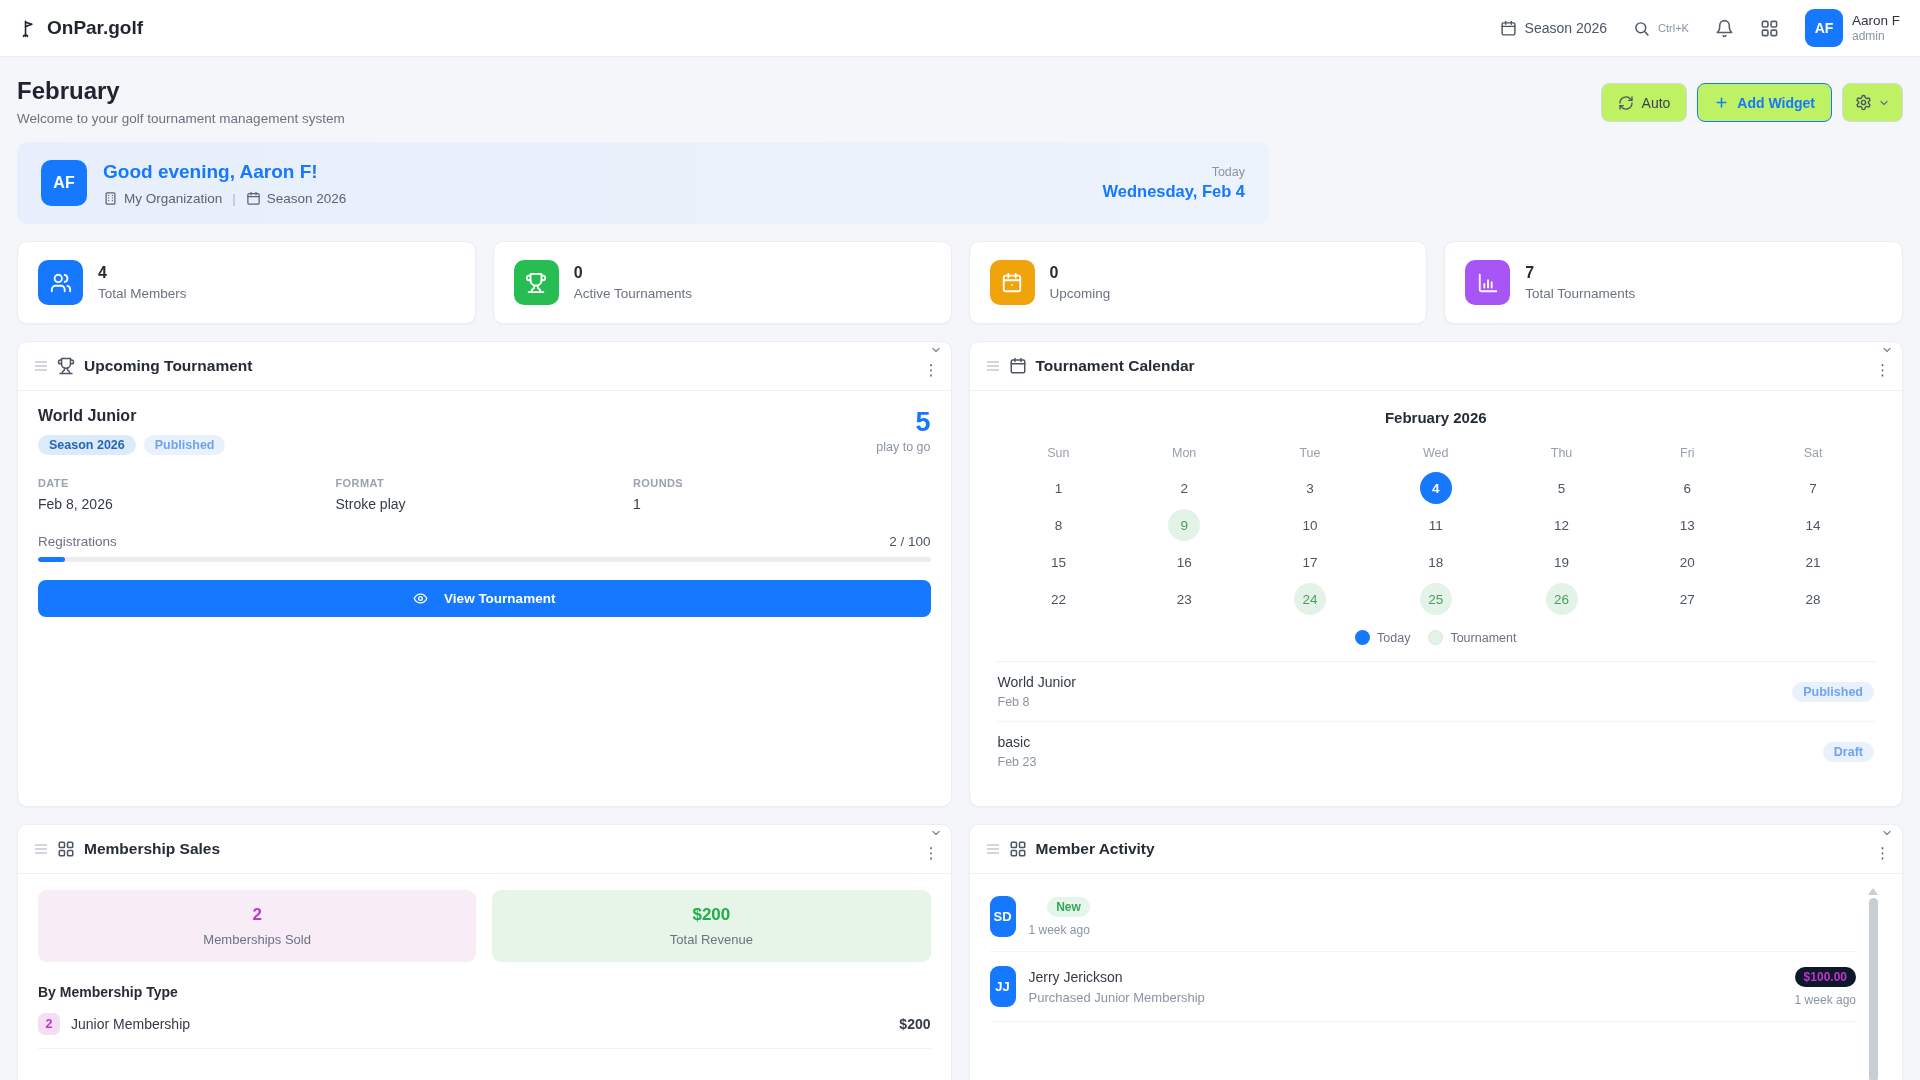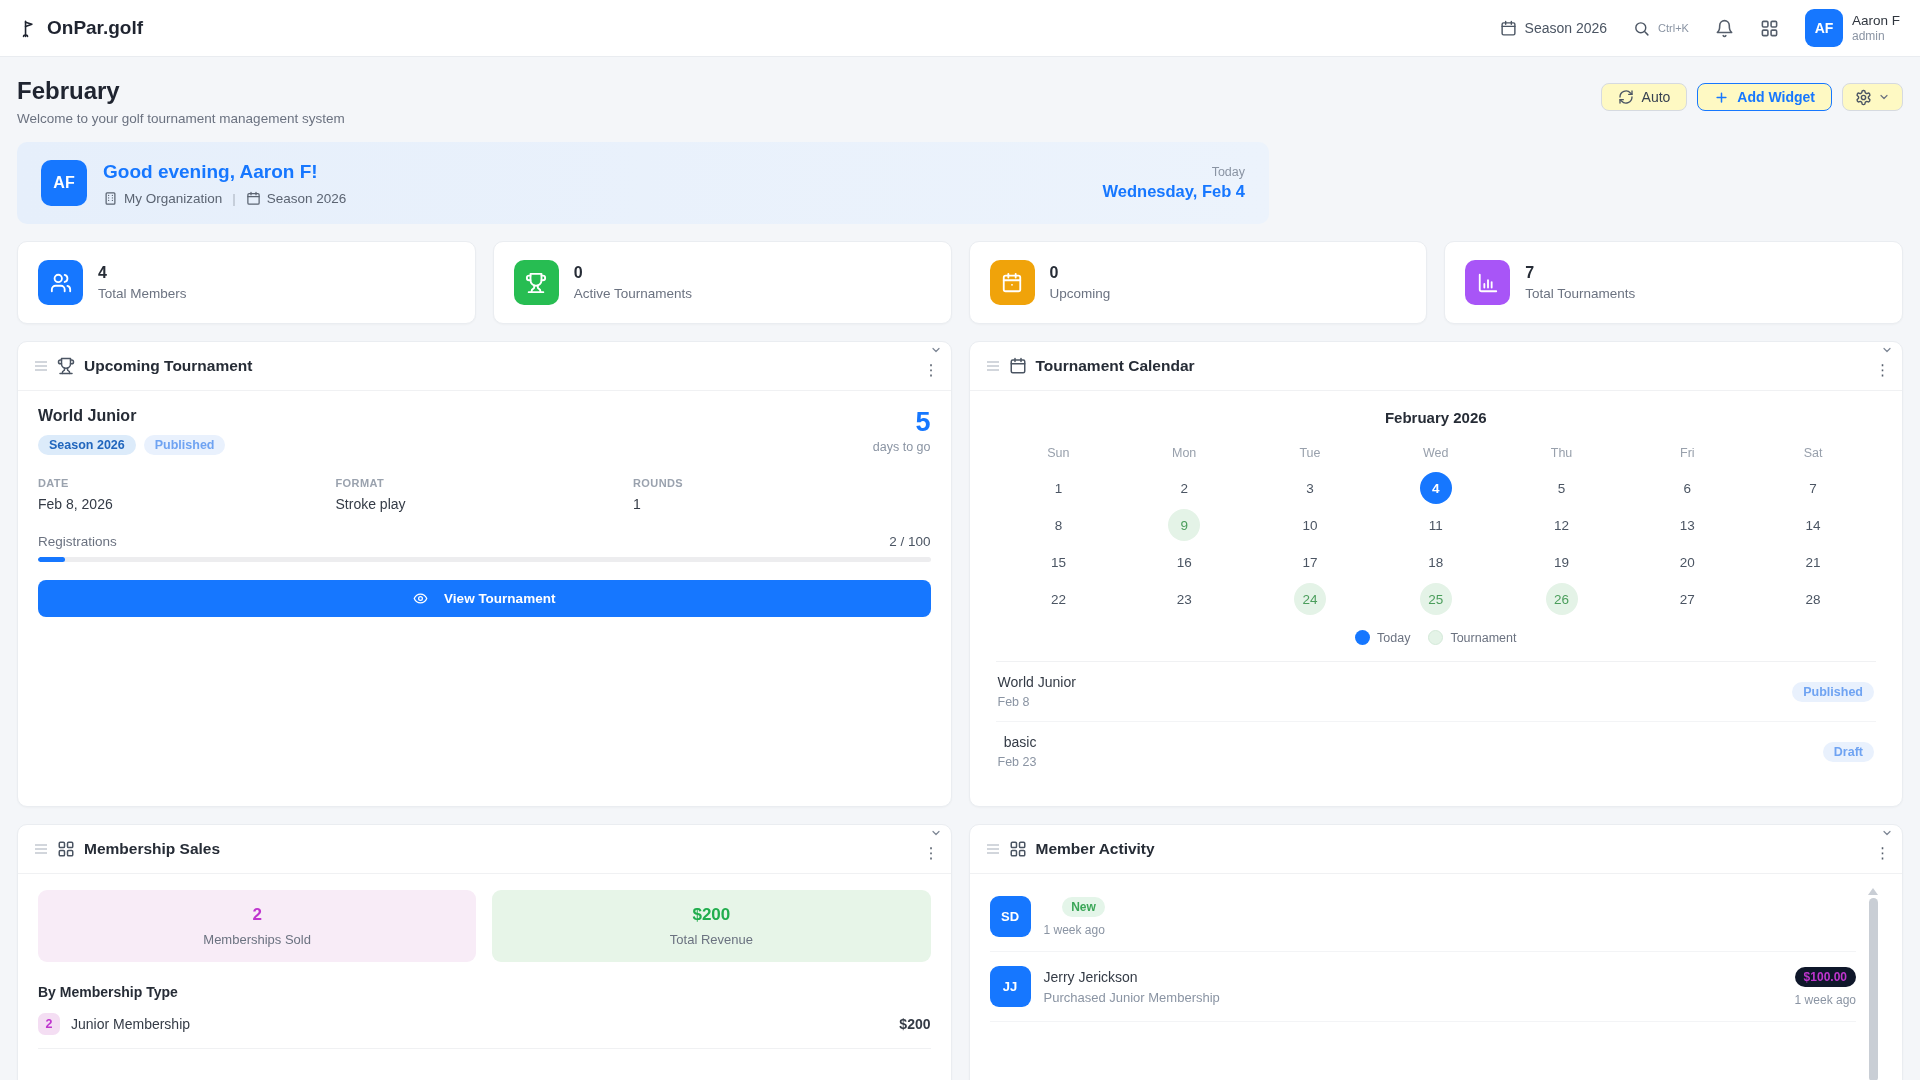--- a/index.html
+++ b/index.html
@@ -20,22 +20,22 @@
   .avatar.nav { width:38px; height:38px; font-size:14px; }
   .user-meta .name { font-size:13.5px; color:#30363f; line-height:1.2; }
   .user-meta .role { font-size:12px; color:#8a94a3; line-height:1.2; }
 
   
   .main { padding:0 17px; }
   .page-head { display:flex; justify-content:space-between; align-items:flex-start; padding:20px 0 16px; }
   .page-title { font-size:24px; font-weight:bold; color:#1f2430; }
   .page-sub { font-size:13.5px; color:#6b7280; margin-top:6px; }
   .head-actions { display:flex; gap:10px; margin-top:6px; }
-  .btn { display:flex; align-items:center; gap:8px; height:28px; padding:0 16px; border-radius:8px;
-    background:#fef9c3; border:1px solid #d6dae0; font-size:14px; color:#374151; cursor:pointer; }
+  .btn { display:flex; align-items:center; gap:8px; height:39px; padding:0 16px; border-radius:8px;
+    background:#bef264; border:1px solid #d6dae0; font-size:14px; color:#374151; cursor:pointer; }
   .btn.primary-outline { border:1px solid #1677ff; color:#1677ff; font-weight:bold; }
   .btn.icon-only { padding:0 12px; gap:6px; }
 
   
   .banner { width:1252px; background:linear-gradient(90deg,#e6effb,#ecf3fc); border-radius:10px;
     padding:18px 24px; display:flex; align-items:center; justify-content:space-between; }
   .banner-left { display:flex; align-items:center; gap:16px; }
   .avatar.banner-av { width:46px; height:46px; font-size:16px; border-radius:10px; }
   .greeting { font-size:19px; font-weight:bold; color:#1677ff; }
   .banner-meta { display:flex; align-items:center; gap:10px; margin-top:8px; color:#5b6472; font-size:13.5px; }
@@ -98,21 +98,21 @@
     font-size:13.5px; color:#4b5563; }
   .day-num.today { background:#1677ff; color:#fff; font-weight:bold; }
   .day-num.tournament { background:#e4f3e7; color:#4b9e5c; }
   .cal-legend { display:flex; justify-content:center; gap:18px; margin-top:14px; }
   .legend-item { display:flex; align-items:center; gap:7px; font-size:12.5px; color:#6b7280; }
   .dot { width:15px; height:15px; border-radius:50%; }
   .dot.today-dot { background:#1677ff; }
   .dot.tournament-dot { background:#e4f3e7; border:1px solid #d4e9d9; }
   .cal-events { border-top:1px solid #f0f1f3; margin-top:16px; }
   .event-row { display:flex; justify-content:space-between; align-items:center; padding:12px 2px; border-bottom:1px solid #f3f4f6; }
-  .event-row:last-child { border-bottom:none;text-align:right; }
+  .event-row:last-child { border-bottom:none; }
   .event-name { font-size:14px; color:#343b46; }
   .event-date { font-size:12.5px; color:#8a94a3; margin-top:5px; }
 
   
   .ms-boxes { display:grid; grid-template-columns:1fr 1fr; gap:16px; }
   .ms-box { border-radius:9px; padding:15px 10px; text-align:center; }
   .ms-box.sold { background:#f8ecf7; }
   .ms-box.revenue { background:#e7f5e8; }
   .ms-num { font-size:17px; font-weight:bold; }
   .ms-box.sold .ms-num { color:#bf35ce; }
@@ -121,21 +121,21 @@
   .ms-bytype { font-size:14px; font-weight:bold; color:#262c36; margin-top:22px; }
   .type-row { display:flex; align-items:center; padding:13px 0; border-bottom:1px solid #f0f1f3; }
   .type-count { min-width:22px; height:22px; border-radius:7px; background:#f4def3; color:#bf35ce;
     font-size:12.5px; font-weight:bold; display:flex; align-items:center; justify-content:center; margin-right:11px; }
   .type-name { font-size:14px; color:#343b46; flex:1; }
   .type-amount { font-size:14px; font-weight:bold; color:#343b46; }
 
   
   .activity-list { position:relative; padding-right:26px; }
   .act-row { display:flex; align-items:center; gap:13px; padding:14px 0; border-bottom:1px solid #f3f4f6; }
-  .avatar.act-av { width:41px; height:41px; font-size:13px; border-radius:9px; }
+  .avatar.act-av { width:26px; height:41px; font-size:13px; border-radius:9px; }
   .act-main { flex:1; }
   .act-name { font-size:14px; color:#343b46; }
   .act-sub { font-size:13px; color:#8a94a3; margin-top:5px; }
   .act-right { text-align:right; }
   .badge { display:inline-block; font-size:12px; font-weight:bold; padding:3px 9px; border-radius:999px; }
   .badge.green { background:#e4f5e9; color:#3aa657; }
   .badge.pink { background:#0f172a; color:#bf35ce; }
   .act-time { font-size:12px; color:#8a94a3; margin-top:6px; }
   .scrollbar { position:absolute; top:6px; right:4px; bottom:-60px; width:10px; display:flex; flex-direction:column; align-items:center; }
   .sb-arrow { width:0; height:0; border-left:5px solid transparent; border-right:5px solid transparent;
@@ -370,21 +370,21 @@
         <div class="ut-top">
           <div>
             <div class="ut-name">World Junior</div>
             <div class="badges">
               <span class="pill season">Season 2026</span>
               <span class="pill published">Published</span>
             </div>
           </div>
           <div>
             <div class="ut-count">5</div>
-            <div class="ut-count-sub">days to go</div>
+            <div class="ut-count-sub">play to go</div>
           </div>
         </div>
         <div class="ut-meta">
           <div>
             <div class="meta-label">DATE</div>
             <div class="meta-value">Feb 8, 2026</div>
           </div>
           <div>
             <div class="meta-label">FORMAT</div>
             <div class="meta-value">Stroke play</div>

